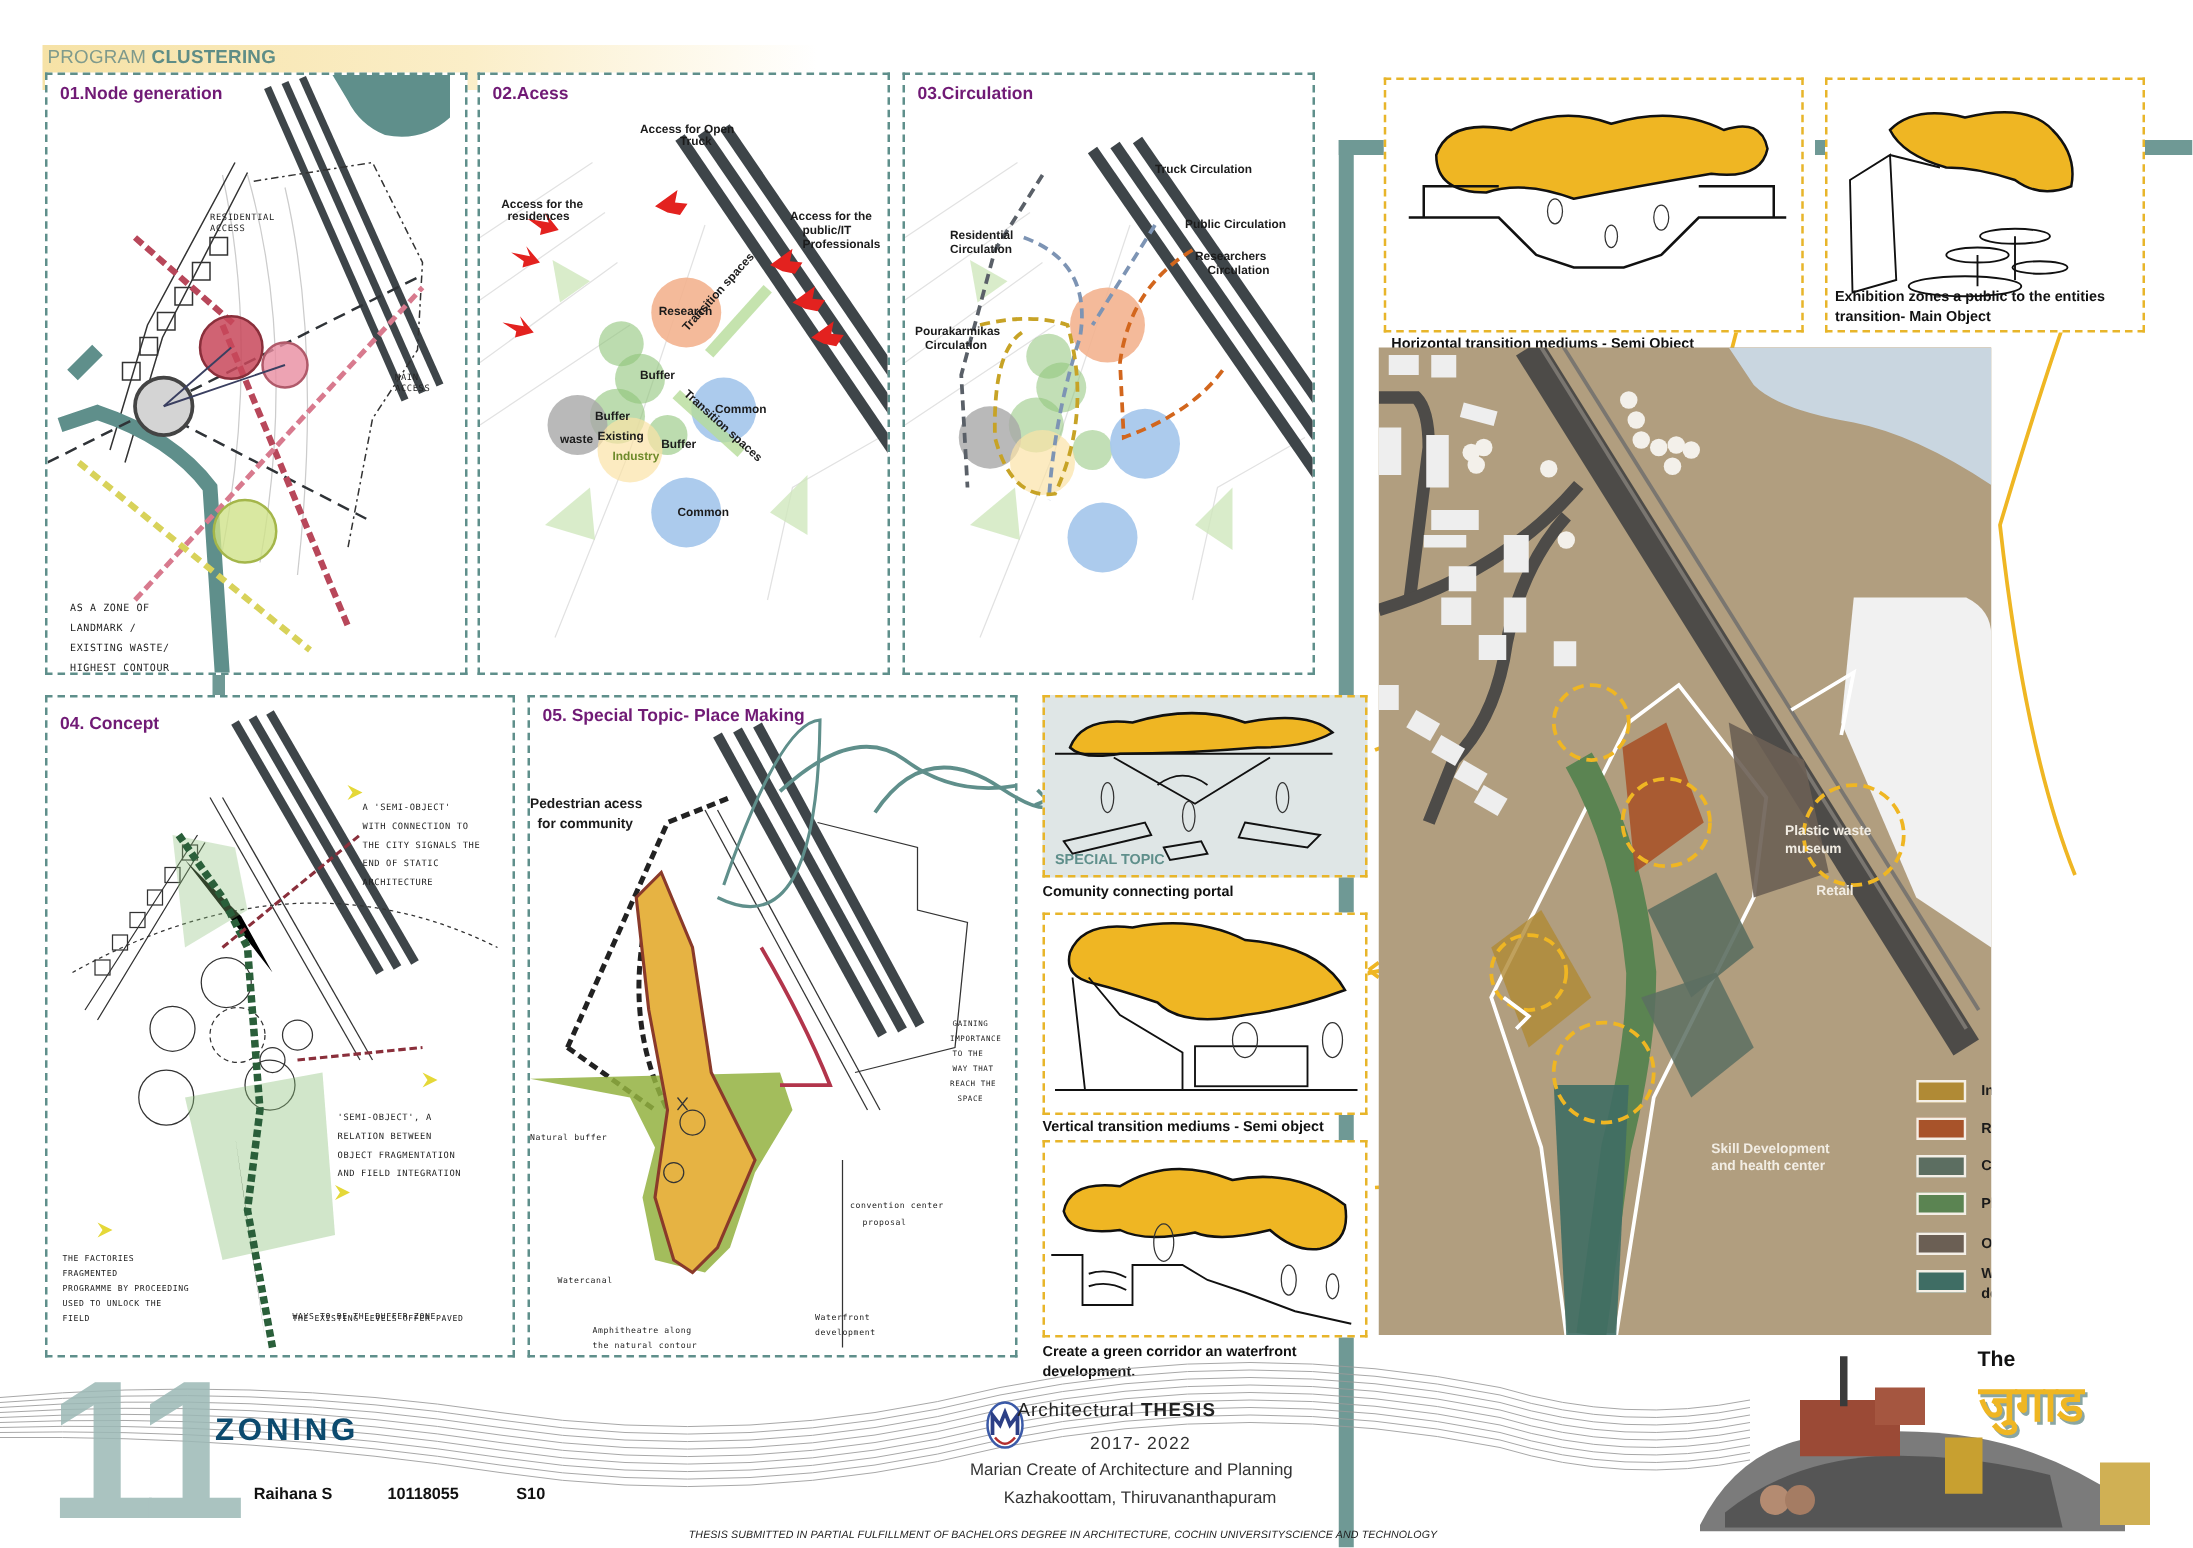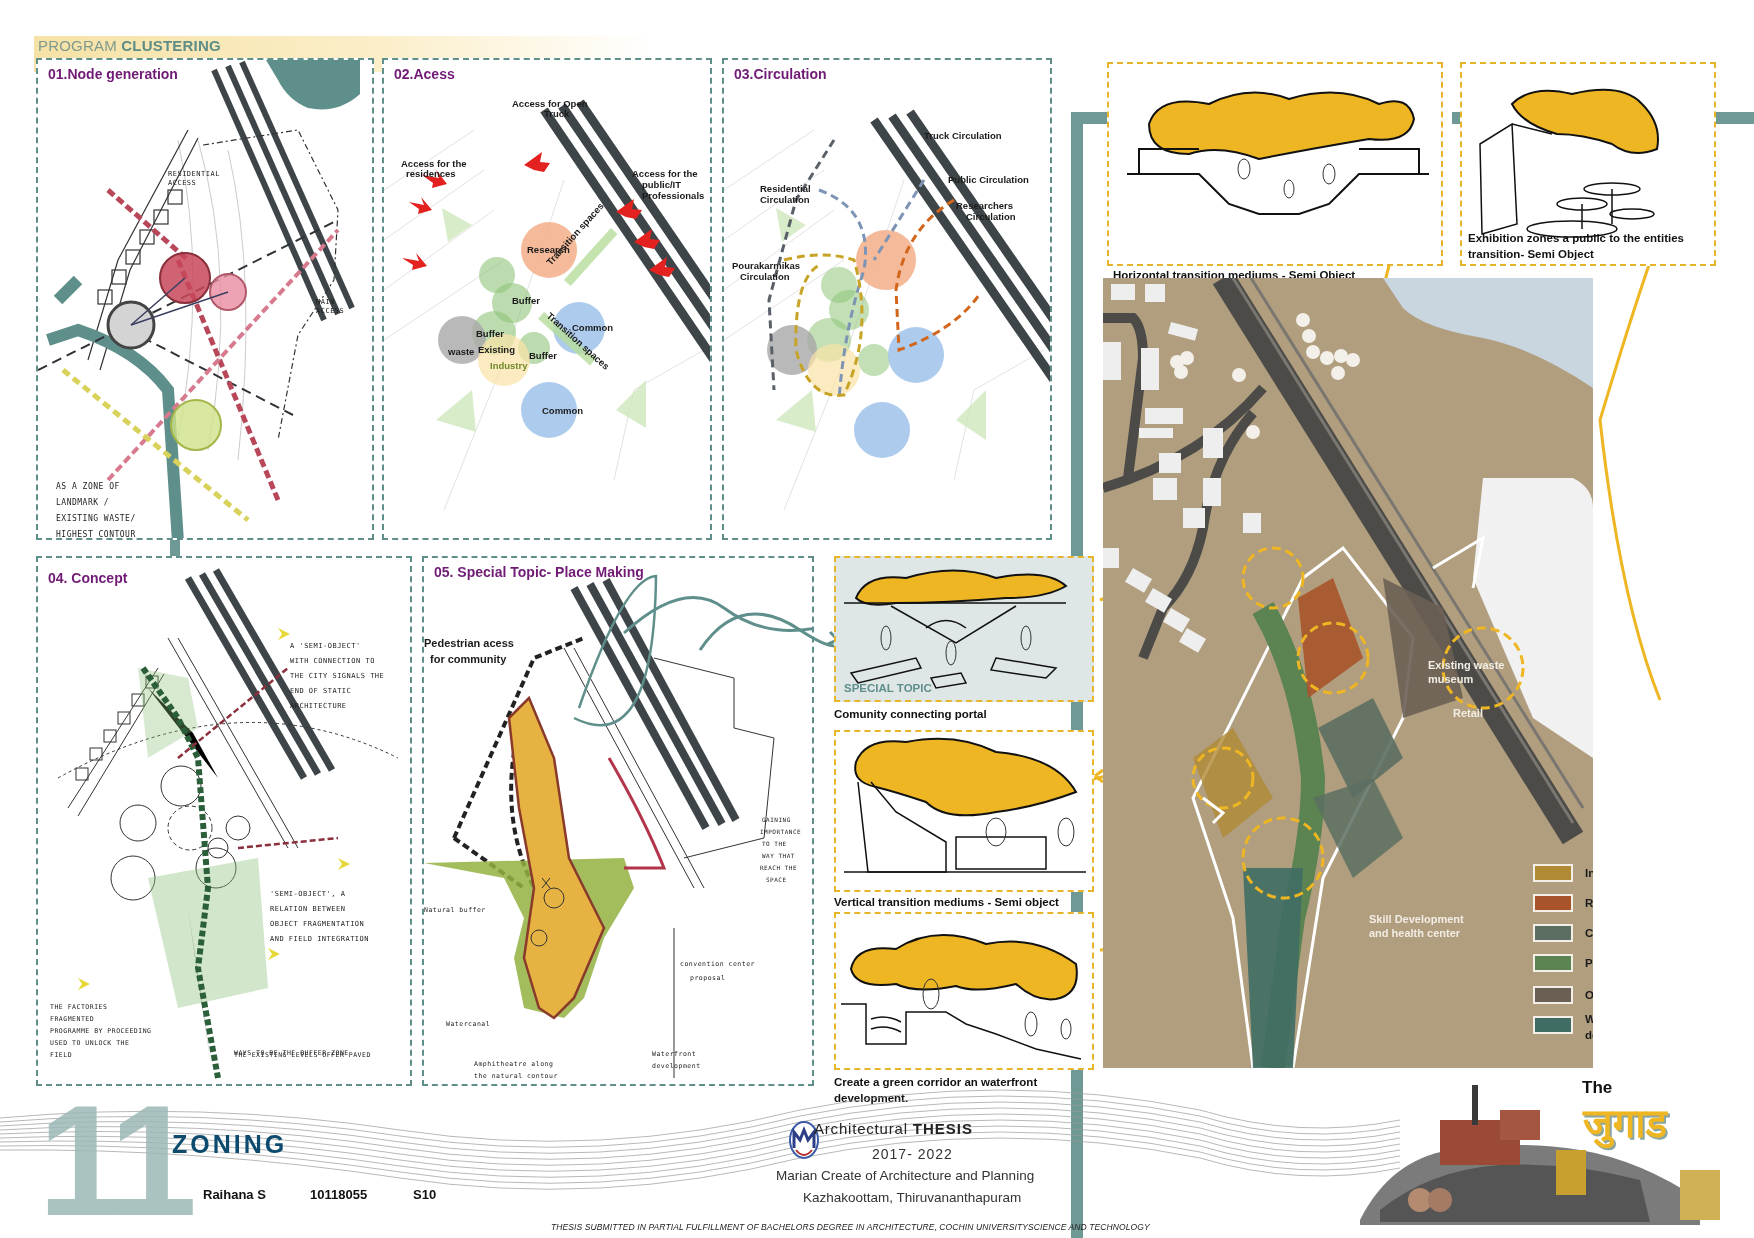--- a/index.html
+++ b/index.html
@@ -357,21 +357,21 @@
         <line x1="50" y1="60" x2="90" y2="70"></line>
         <ellipse cx="150" cy="125" rx="28" ry="6"></ellipse>
         <ellipse cx="120" cy="140" rx="25" ry="6"></ellipse>
         <ellipse cx="170" cy="150" rx="22" ry="5"></ellipse>
         <ellipse cx="110" cy="165" rx="45" ry="8"></ellipse>
         <line x1="150" y1="125" x2="150" y2="160"></line>
         <line x1="120" y1="140" x2="120" y2="165"></line>
       </g>
   </svg>
   <div class="ycap" style="left:6px; top:166px;">Exhibition zones a public to the entities</div>
-  <div class="ycap" style="left:6px; top:182px;">transition- Semi Object</div>
+  <div class="ycap" style="left:6px; top:182px;">transition- Main Object</div>
 </div>
 
 <div class="ypanel" style="left:834px; top:556px; width:260px; height:146px; background:#dfe6e6;">
   <svg width="260" height="146">
     <path d="M20,40 Q30,15 70,20 Q120,5 160,20 Q210,10 230,28 Q210,40 170,40 Q110,45 60,45 Q30,50 20,40 Z" fill="#efb623" stroke="#111" stroke-width="2"></path>
     <g stroke="#111" fill="none" stroke-width="1.5">
         <line x1="8" y1="45" x2="230" y2="45"></line>
         <path d="M55,48 L120,85 L180,48"></path>
         <path d="M90,70 Q110,55 130,70"></path>
         <path d="M15,115 L80,100 L85,110 L22,125 Z"></path>
@@ -485,21 +485,21 @@
         <circle cx="230" cy="380" r="35"></circle>
         <circle cx="380" cy="390" r="40"></circle>
         <circle cx="180" cy="580" r="40"></circle>
         <circle cx="120" cy="500" r="30"></circle>
     </g>
     <g stroke="#fff" stroke-width="3" fill="none">
         <path d="M330,290 L380,260 L370,310"></path>
         <path d="M100,520 L120,535 L110,545"></path>
       </g>
   </svg>
-  <div class="lbl" style="left:325px; top:382px; color:#f2ede4; font-size:11px;">Existing waste</div>
+  <div class="lbl" style="left:325px; top:382px; color:#f2ede4; font-size:11px;">Plastic waste</div>
   <div class="lbl" style="left:325px; top:396px; color:#f2ede4; font-size:11px;">museum</div>
   <div class="lbl" style="left:350px; top:430px; color:#f2ede4; font-size:11px;">Retail</div>
   <div class="lbl" style="left:266px; top:636px; color:#f2ede4; font-size:11px;">Skill Development</div>
   <div class="lbl" style="left:266px; top:650px; color:#f2ede4; font-size:11px;">and health center</div>
 
   <div class="abs" style="left:430px; top:586px; width:200px; height:200px;">
     <div class="legend-item" style="top:0px;">
       <div class="legend-sw" style="background:#b08a35;"></div>
       <div class="legend-tx">Industry</div>
     </div>

